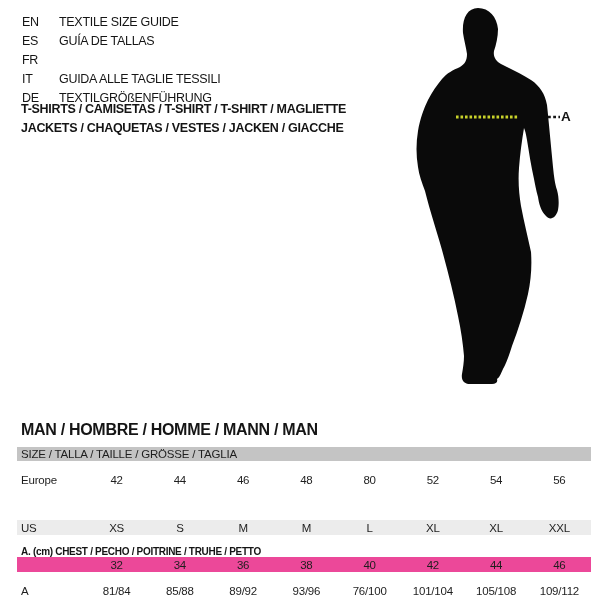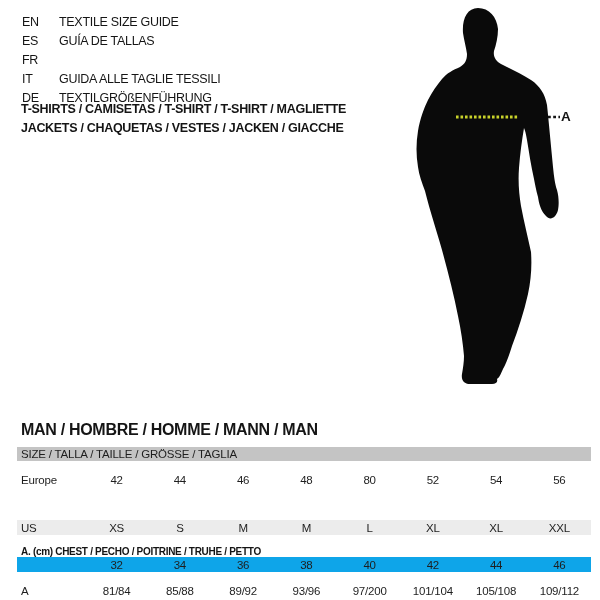--- a/index.html
+++ b/index.html
@@ -117,38 +117,38 @@
     <span class="tcell">XS</span>
     <span class="tcell">S</span>
     <span class="tcell">M</span>
     <span class="tcell">M</span>
     <span class="tcell">L</span>
     <span class="tcell">XL</span>
     <span class="tcell">XL</span>
     <span class="tcell">XXL</span>
   </div>
 
-  <div class="trow h15" style="background:#0ea5e9;">
+  <div class="trow h15" style="background:#ec4899;">
     <span class="tlabel"></span>
     <span class="tcell">32</span>
     <span class="tcell">34</span>
     <span class="tcell">36</span>
     <span class="tcell">38</span>
     <span class="tcell">40</span>
     <span class="tcell">42</span>
     <span class="tcell">44</span>
     <span class="tcell">46</span>
   </div>
 
   <div class="trow h19" style="background:#ffffff;">
     <span class="tlabel">A</span>
     <span class="tcell">81/84</span>
     <span class="tcell">85/88</span>
     <span class="tcell">89/92</span>
     <span class="tcell">93/96</span>
-    <span class="tcell">97/200</span>
+    <span class="tcell">76/100</span>
     <span class="tcell">101/104</span>
     <span class="tcell">105/108</span>
     <span class="tcell">109/112</span>
   </div>
 </div>
 
 <div class="footnote">A. (cm) CHEST / PECHO / POITRINE / TRUHE / PETTO</div>
 
 </body></html>

